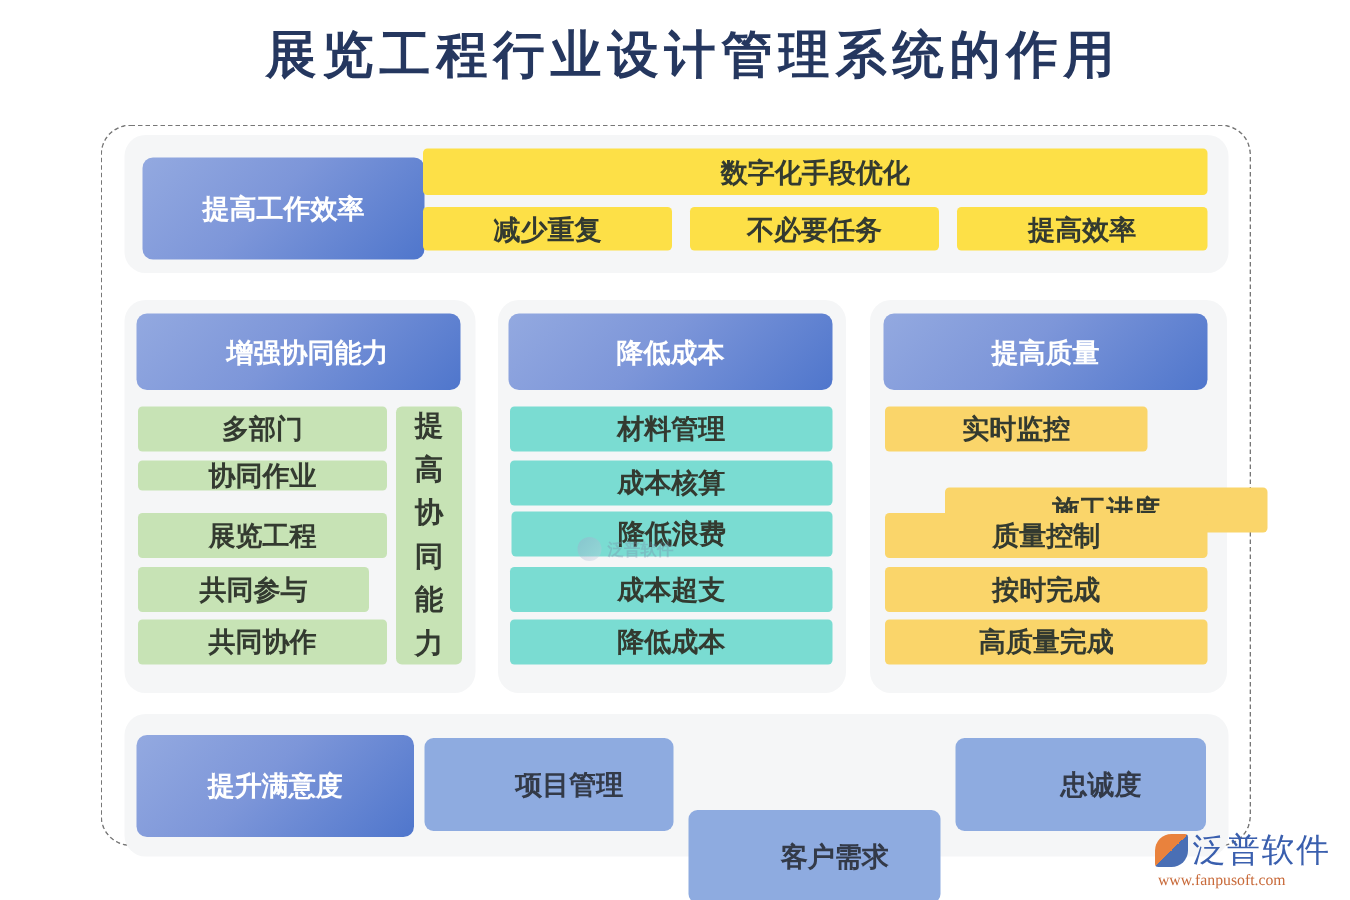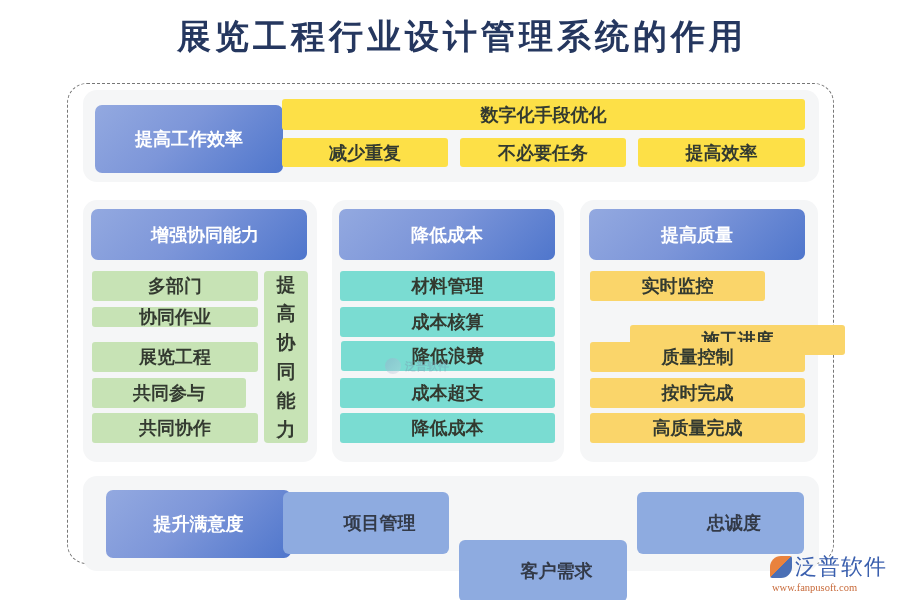--- a/index.html
+++ b/index.html
@@ -104,21 +104,21 @@
 
 <div class="panel" style="left:580px; top:200px; width:238px; height:262px;"></div>
 <div class="blue-head" style="left:589px; top:209px; width:216px; height:51px;">提高质量</div>
 <div class="cell yellow" style="left:590px; top:271px; width:175px; height:30px;">实时监控</div>
 <div class="cell yellow" style="left:590px; top:325px; width:215px; height:30px;margin-left:40px;">施工进度</div>
 <div class="cell yellow" style="left:590px; top:342px; width:215px; height:30px;">质量控制</div>
 <div class="cell yellow" style="left:590px; top:378px; width:215px; height:30px;">按时完成</div>
 <div class="cell yellow" style="left:590px; top:413px; width:215px; height:30px;">高质量完成</div>
 
 <div class="panel" style="left:83px; top:476px; width:736px; height:95px;"></div>
-<div class="blue-head" style="left:91px; top:490px; width:185px; height:68px;margin-left:15px;">提升满意度</div>
+<div class="blue-head" style="left:91px; top:490px; width:185px; height:68px;">提升满意度</div>
 <div class="cell bluecell" style="left:283px; top:492px; width:166px; height:62px;">项目管理</div>
 <div class="cell bluecell" style="left:459px; top:492px; width:168px; height:62px;margin-top:48px;">客户需求</div>
 <div class="cell bluecell" style="left:637px; top:492px; width:167px; height:62px;">忠诚度</div>
 
 <div class="logo">
   <div class="logo-row">
     <span class="logo-mark"></span>
     <span class="logo-text">泛普软件</span>
   </div>
   <div class="logo-url">www.fanpusoft.com</div>

